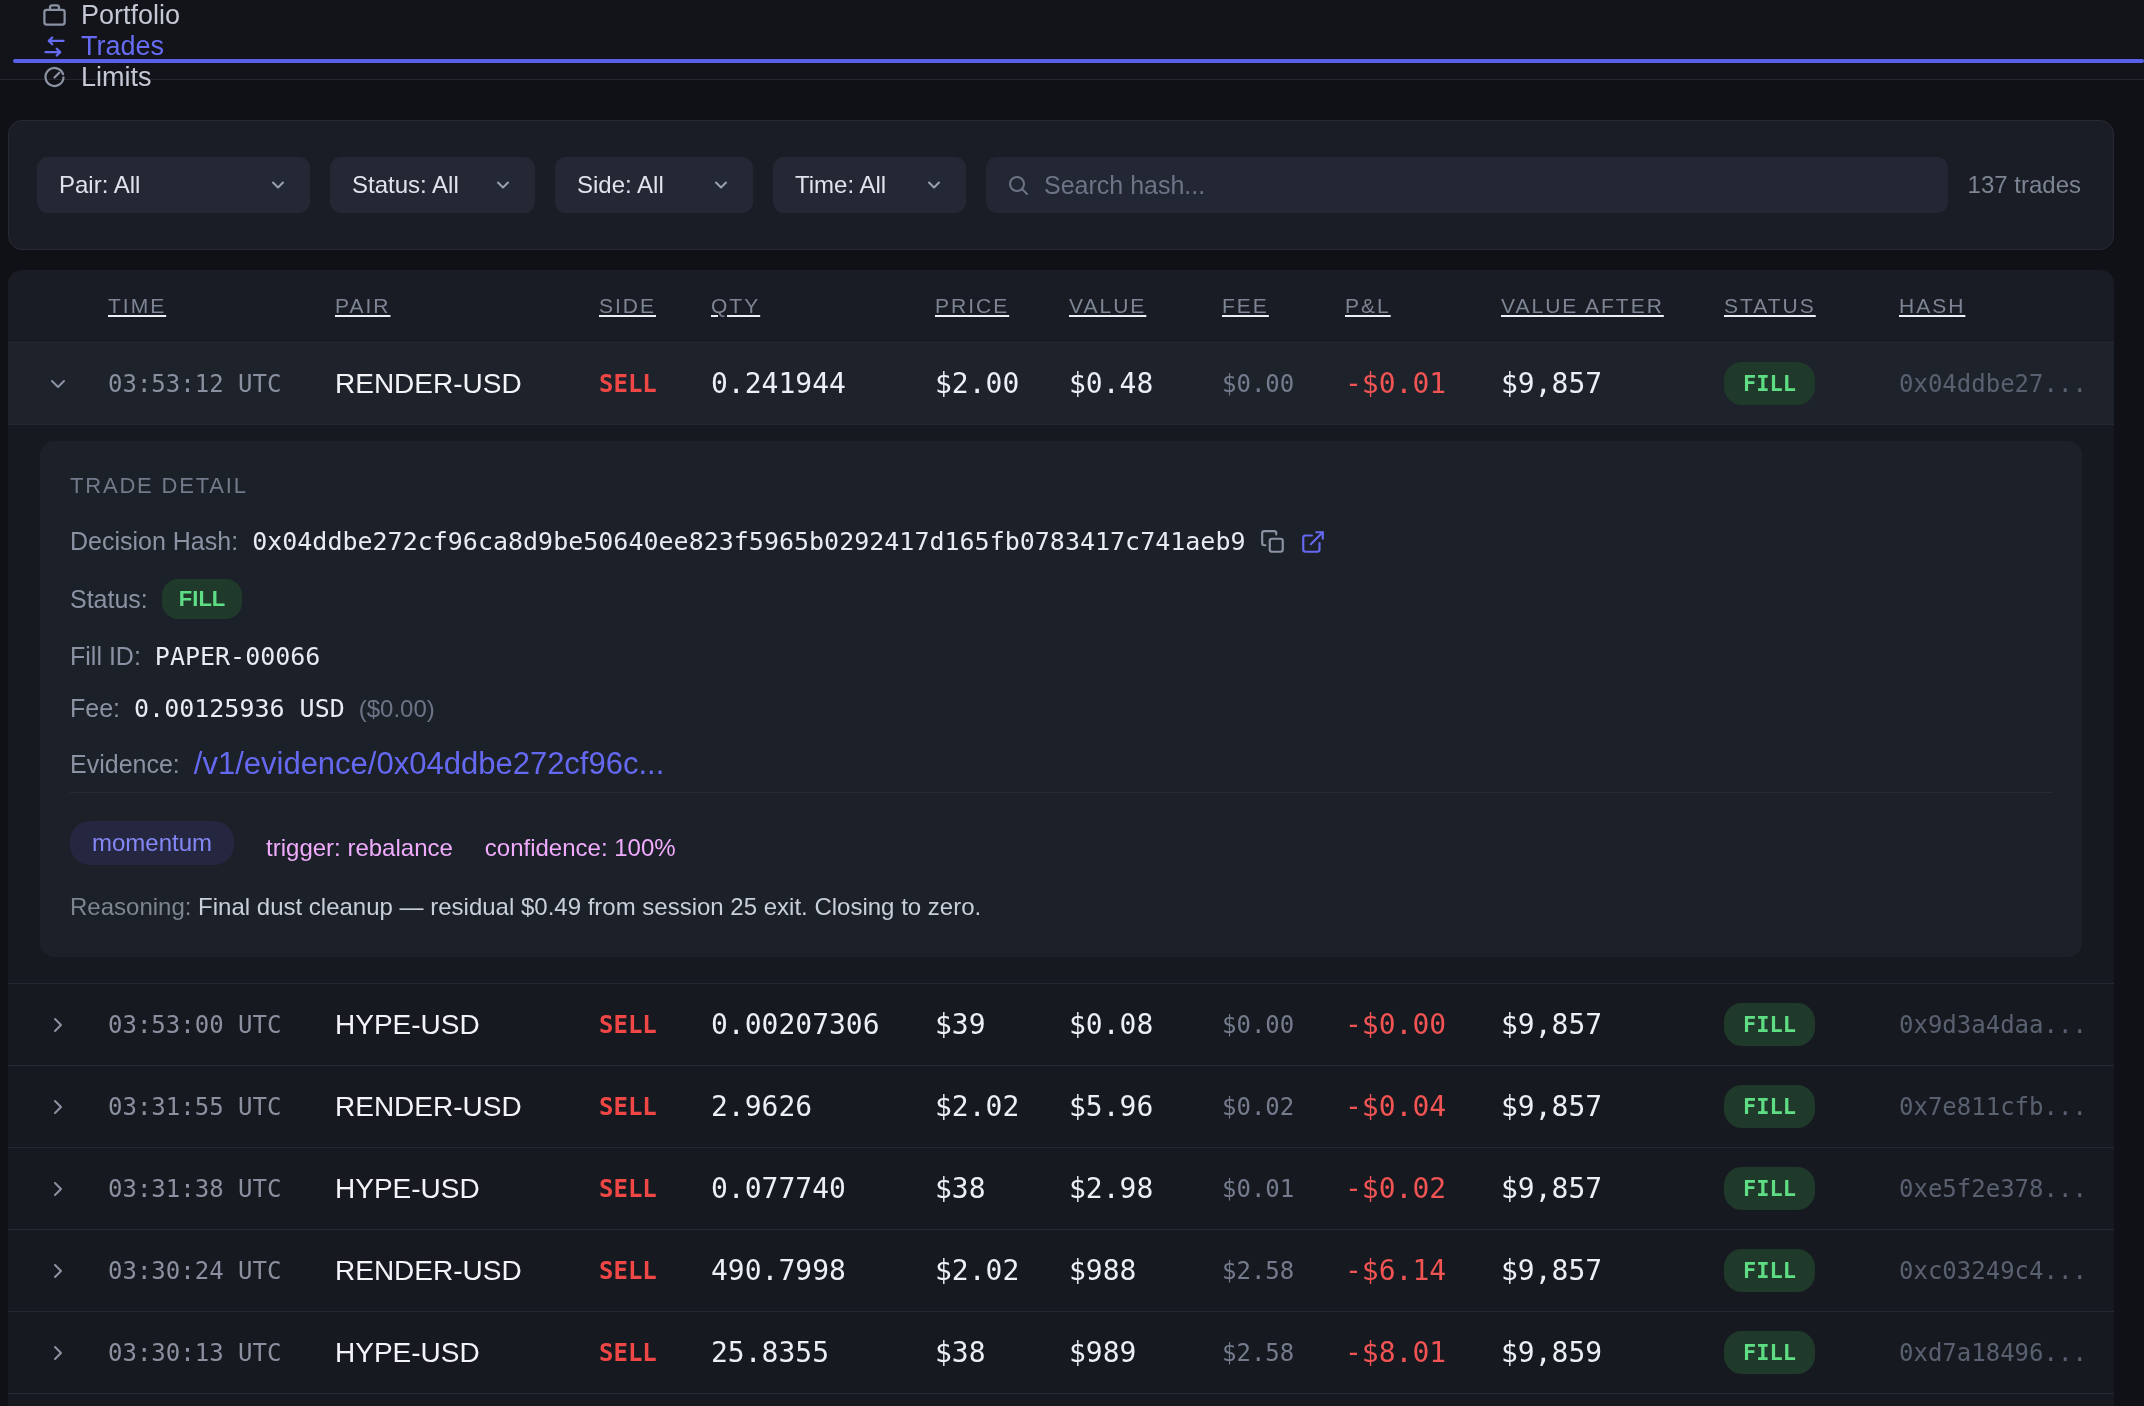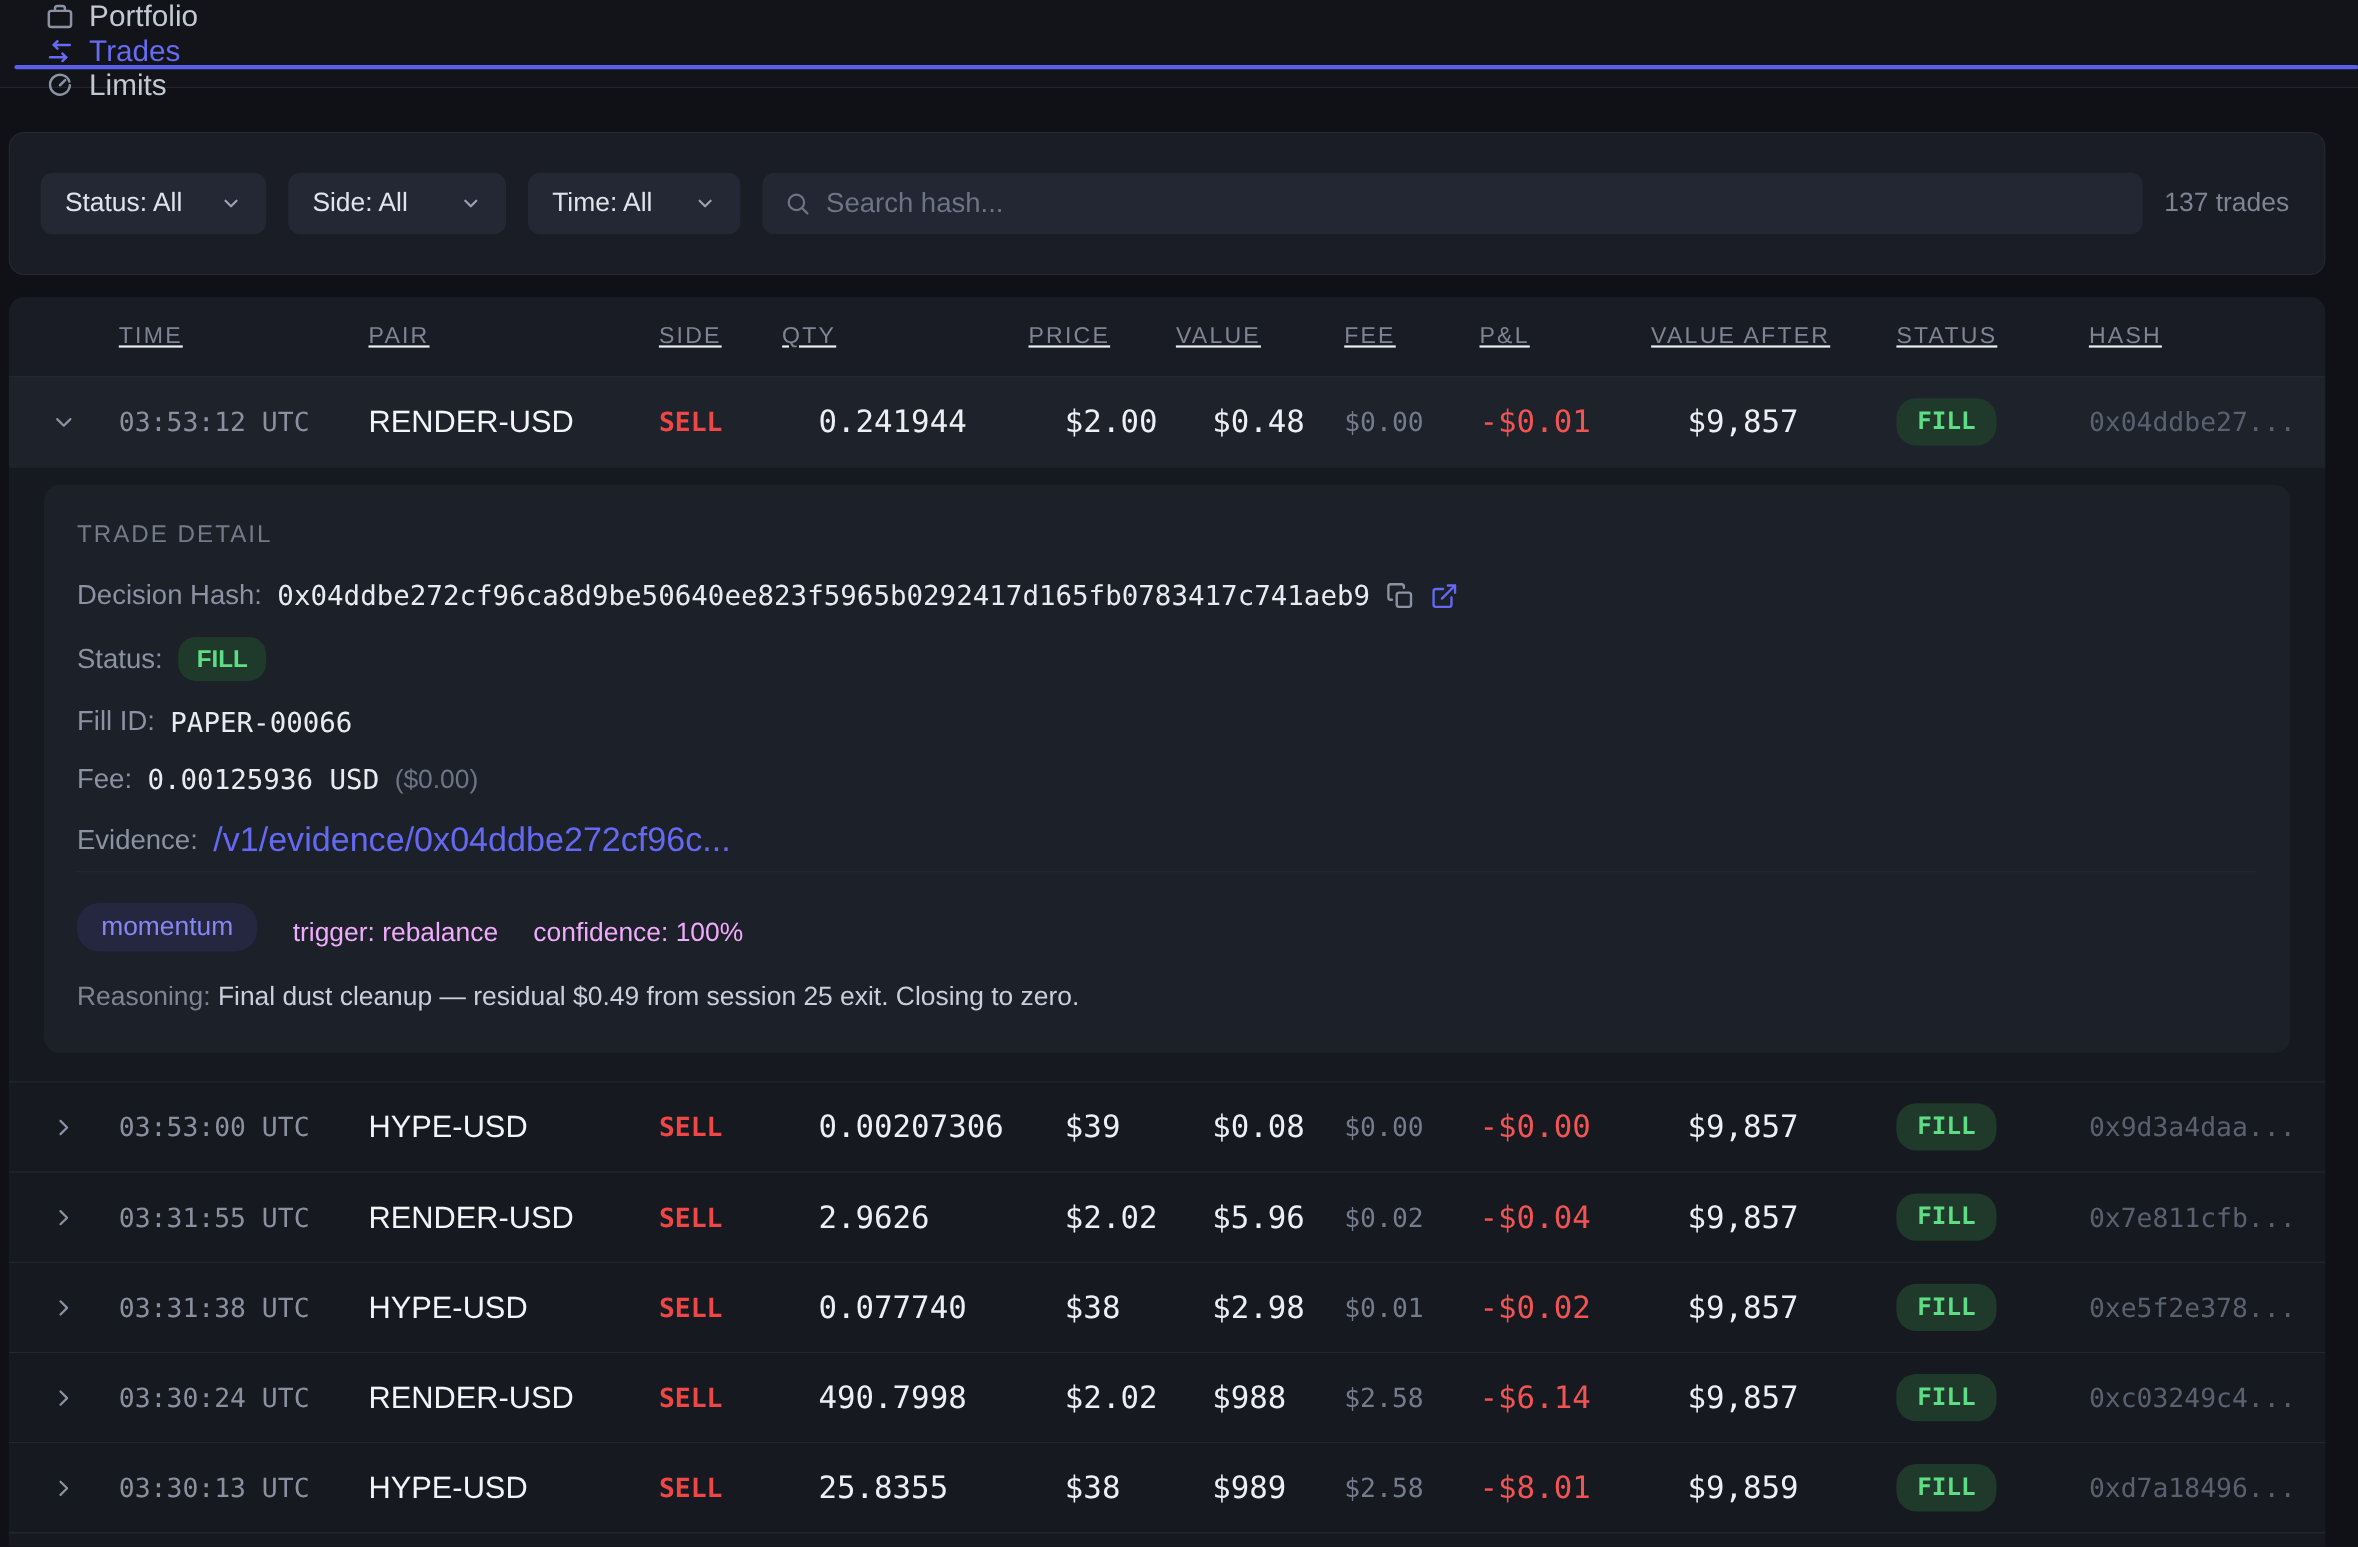--- a/index.html
+++ b/index.html
@@ -78,21 +78,21 @@
   .trow { height:82px; border-top:1px solid #242834; cursor:pointer; }
   .trow.expanded { background:#1e222b; }
   .cell-chev { display:flex; justify-content:center; color:#8b92a3; }
   .cell-chev svg { width:24px; height:24px; }
   .trow .chev-down { display:none; }
   .trow.expanded .chev-down { display:block; }
   .c-time  { font-size:24px; color:#8a90a0; }
   .c-pair  { font-size:28px; color:#f2f4f8; }
   .c-side  { font-size:24px; font-weight:bold; }
   .c-side.sell { color:#ef4646; }
-  .c-qty, .c-price, .c-value, .c-after { font-size:28px; color:#eceff5;margin-left:33px; }
+  .c-qty, .c-price, .c-value, .c-after { font-size:28px; color:#eceff5; }
   .c-fee   { font-size:24px; color:#747b8c; }
   .c-pnl   { font-size:28px; }
   .c-pnl.neg { color:#f25454; }
   .c-hash  { font-size:24px; color:#596070; }
   .status-pill {
     display:inline-block; font-size:22px; font-weight:bold; color:#5fdd84;
     background:#1f3a2a; border-radius:18px; padding:9px 19px;
   }
 
   
@@ -146,20 +146,26 @@
   <div class="nav-tab">
     <svg class="tab-icon" viewBox="0 0 24 24" fill="none" stroke="currentColor" stroke-width="2" stroke-linecap="round" stroke-linejoin="round">
         <path d="M19.6 9a8 8 0 1 0 .4 3"></path>
         <path d="M12 12l4.2-4.2"></path>
       </svg>
     <span>Limits</span>
   </div>
 </div>
 
 <div class="filter-card">
+  <div class="dropdown dd-pair">
+    <span>Pair: All</span>
+    <svg class="chev-icon" viewBox="0 0 24 24" fill="none" stroke="currentColor" stroke-width="2.4" stroke-linecap="round" stroke-linejoin="round">
+        <polyline points="6 9 12 15 18 9"></polyline>
+      </svg>
+  </div>
   <div class="dropdown dd-status">
     <span>Status: All</span>
     <svg class="chev-icon" viewBox="0 0 24 24" fill="none" stroke="currentColor" stroke-width="2.4" stroke-linecap="round" stroke-linejoin="round">
         <polyline points="6 9 12 15 18 9"></polyline>
       </svg>
   </div>
   <div class="dropdown dd-side">
     <span>Side: All</span>
     <svg class="chev-icon" viewBox="0 0 24 24" fill="none" stroke="currentColor" stroke-width="2.4" stroke-linecap="round" stroke-linejoin="round">
         <polyline points="6 9 12 15 18 9"></polyline>

